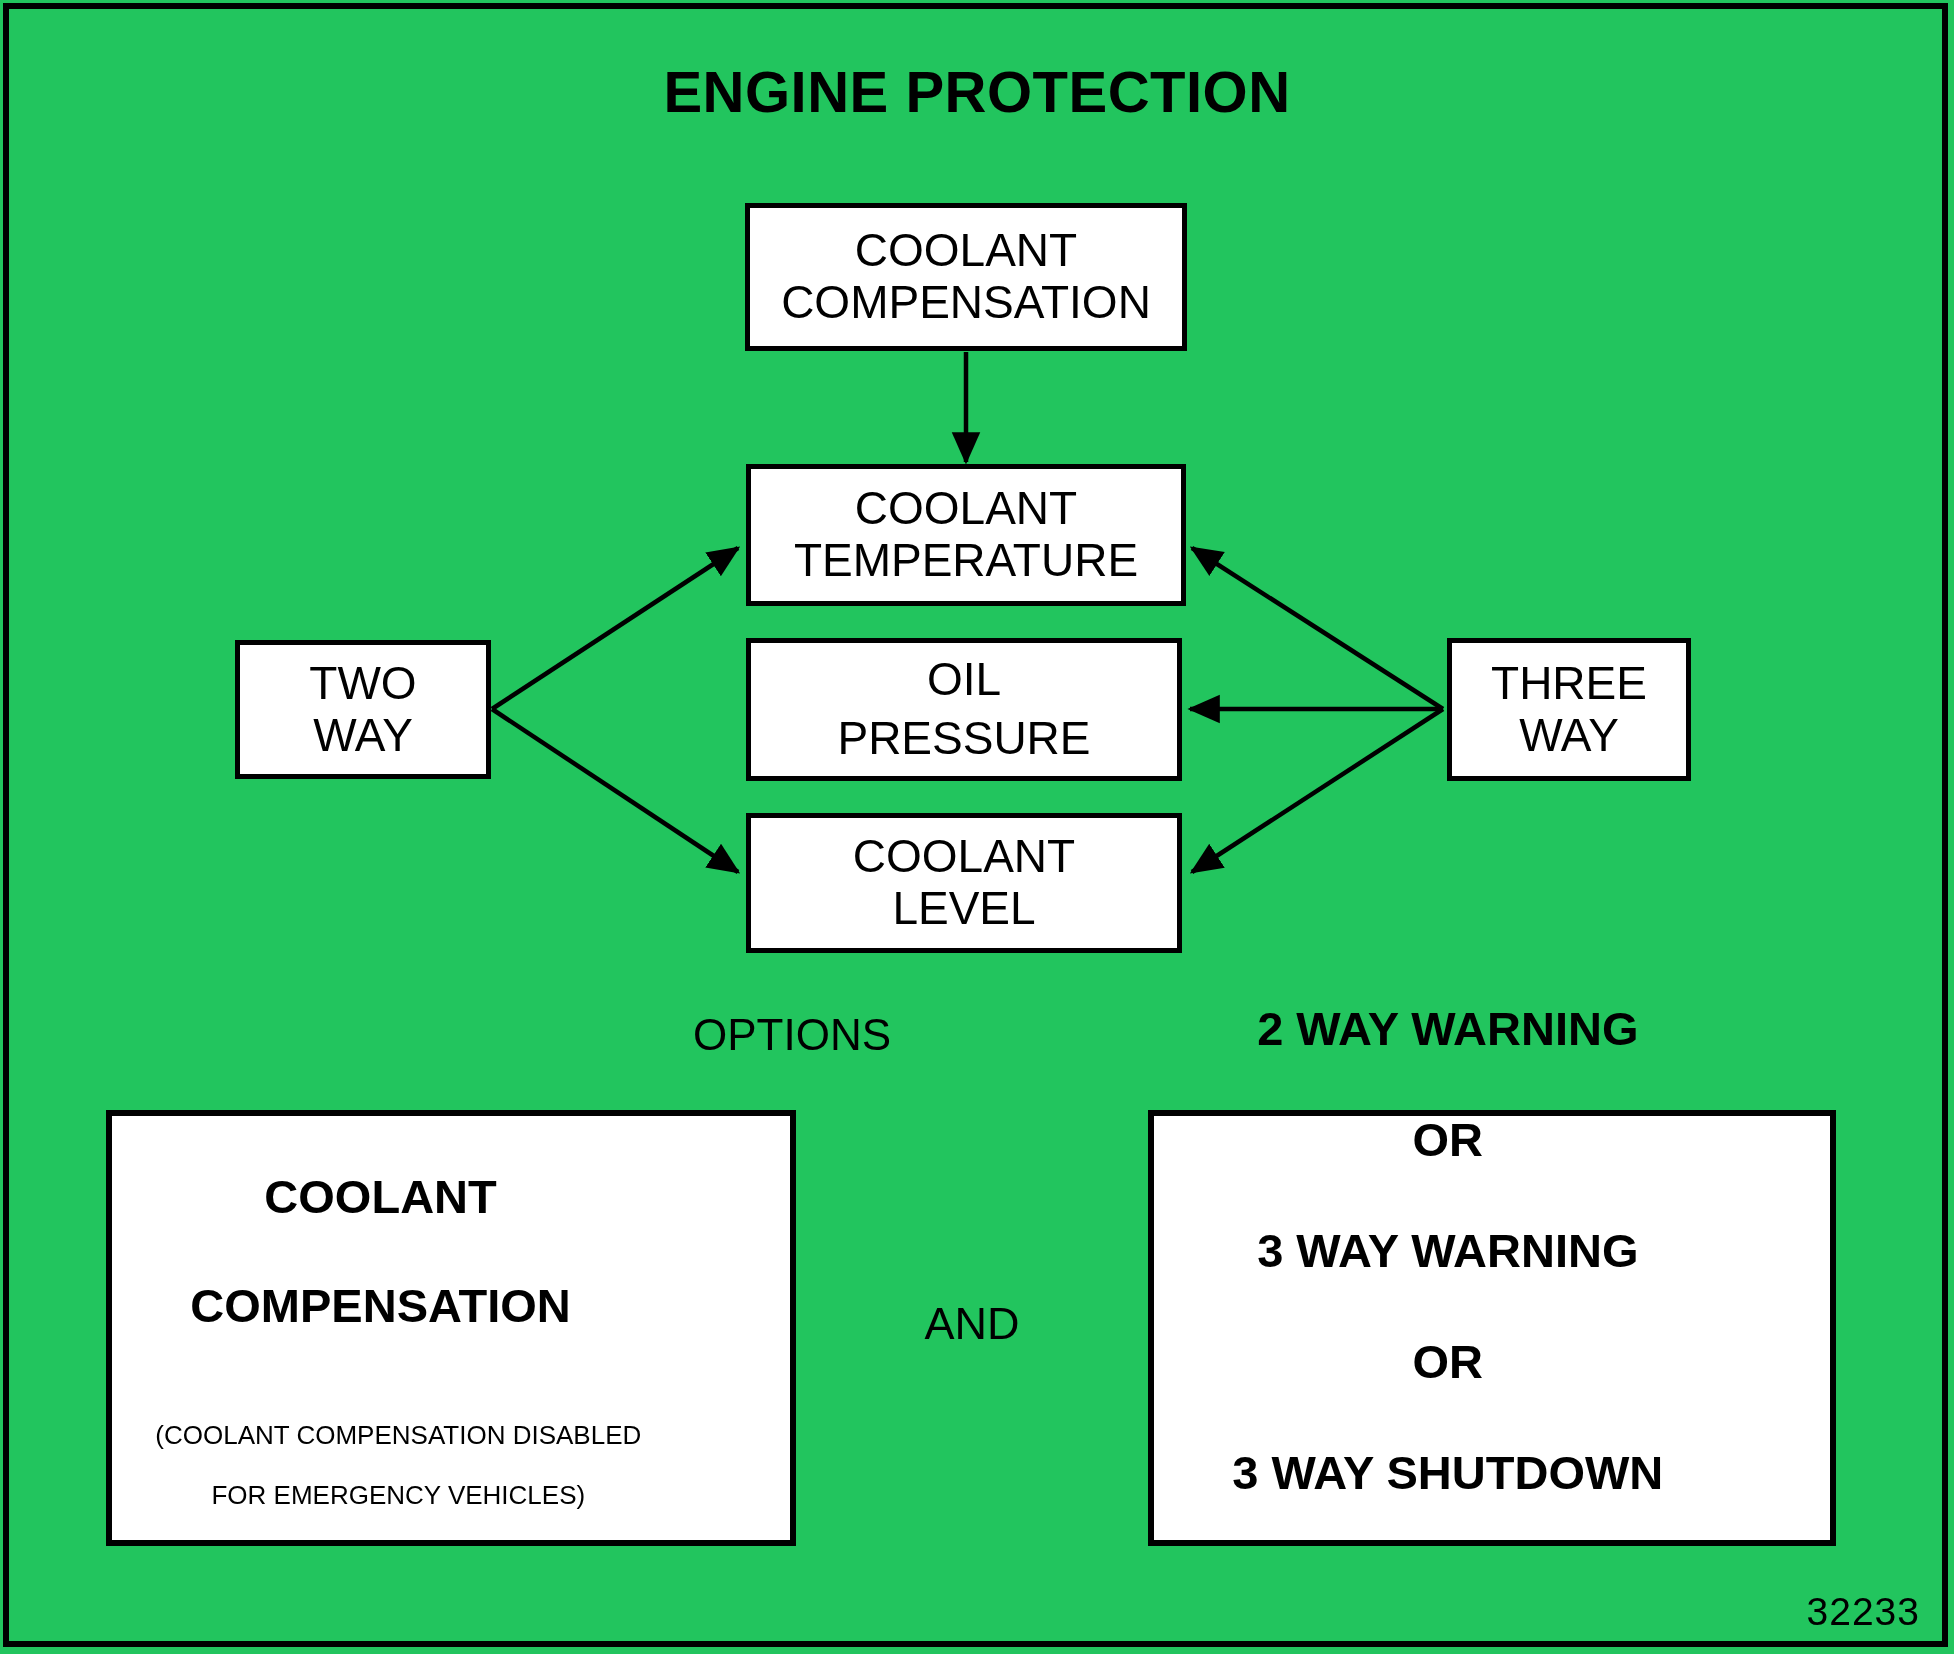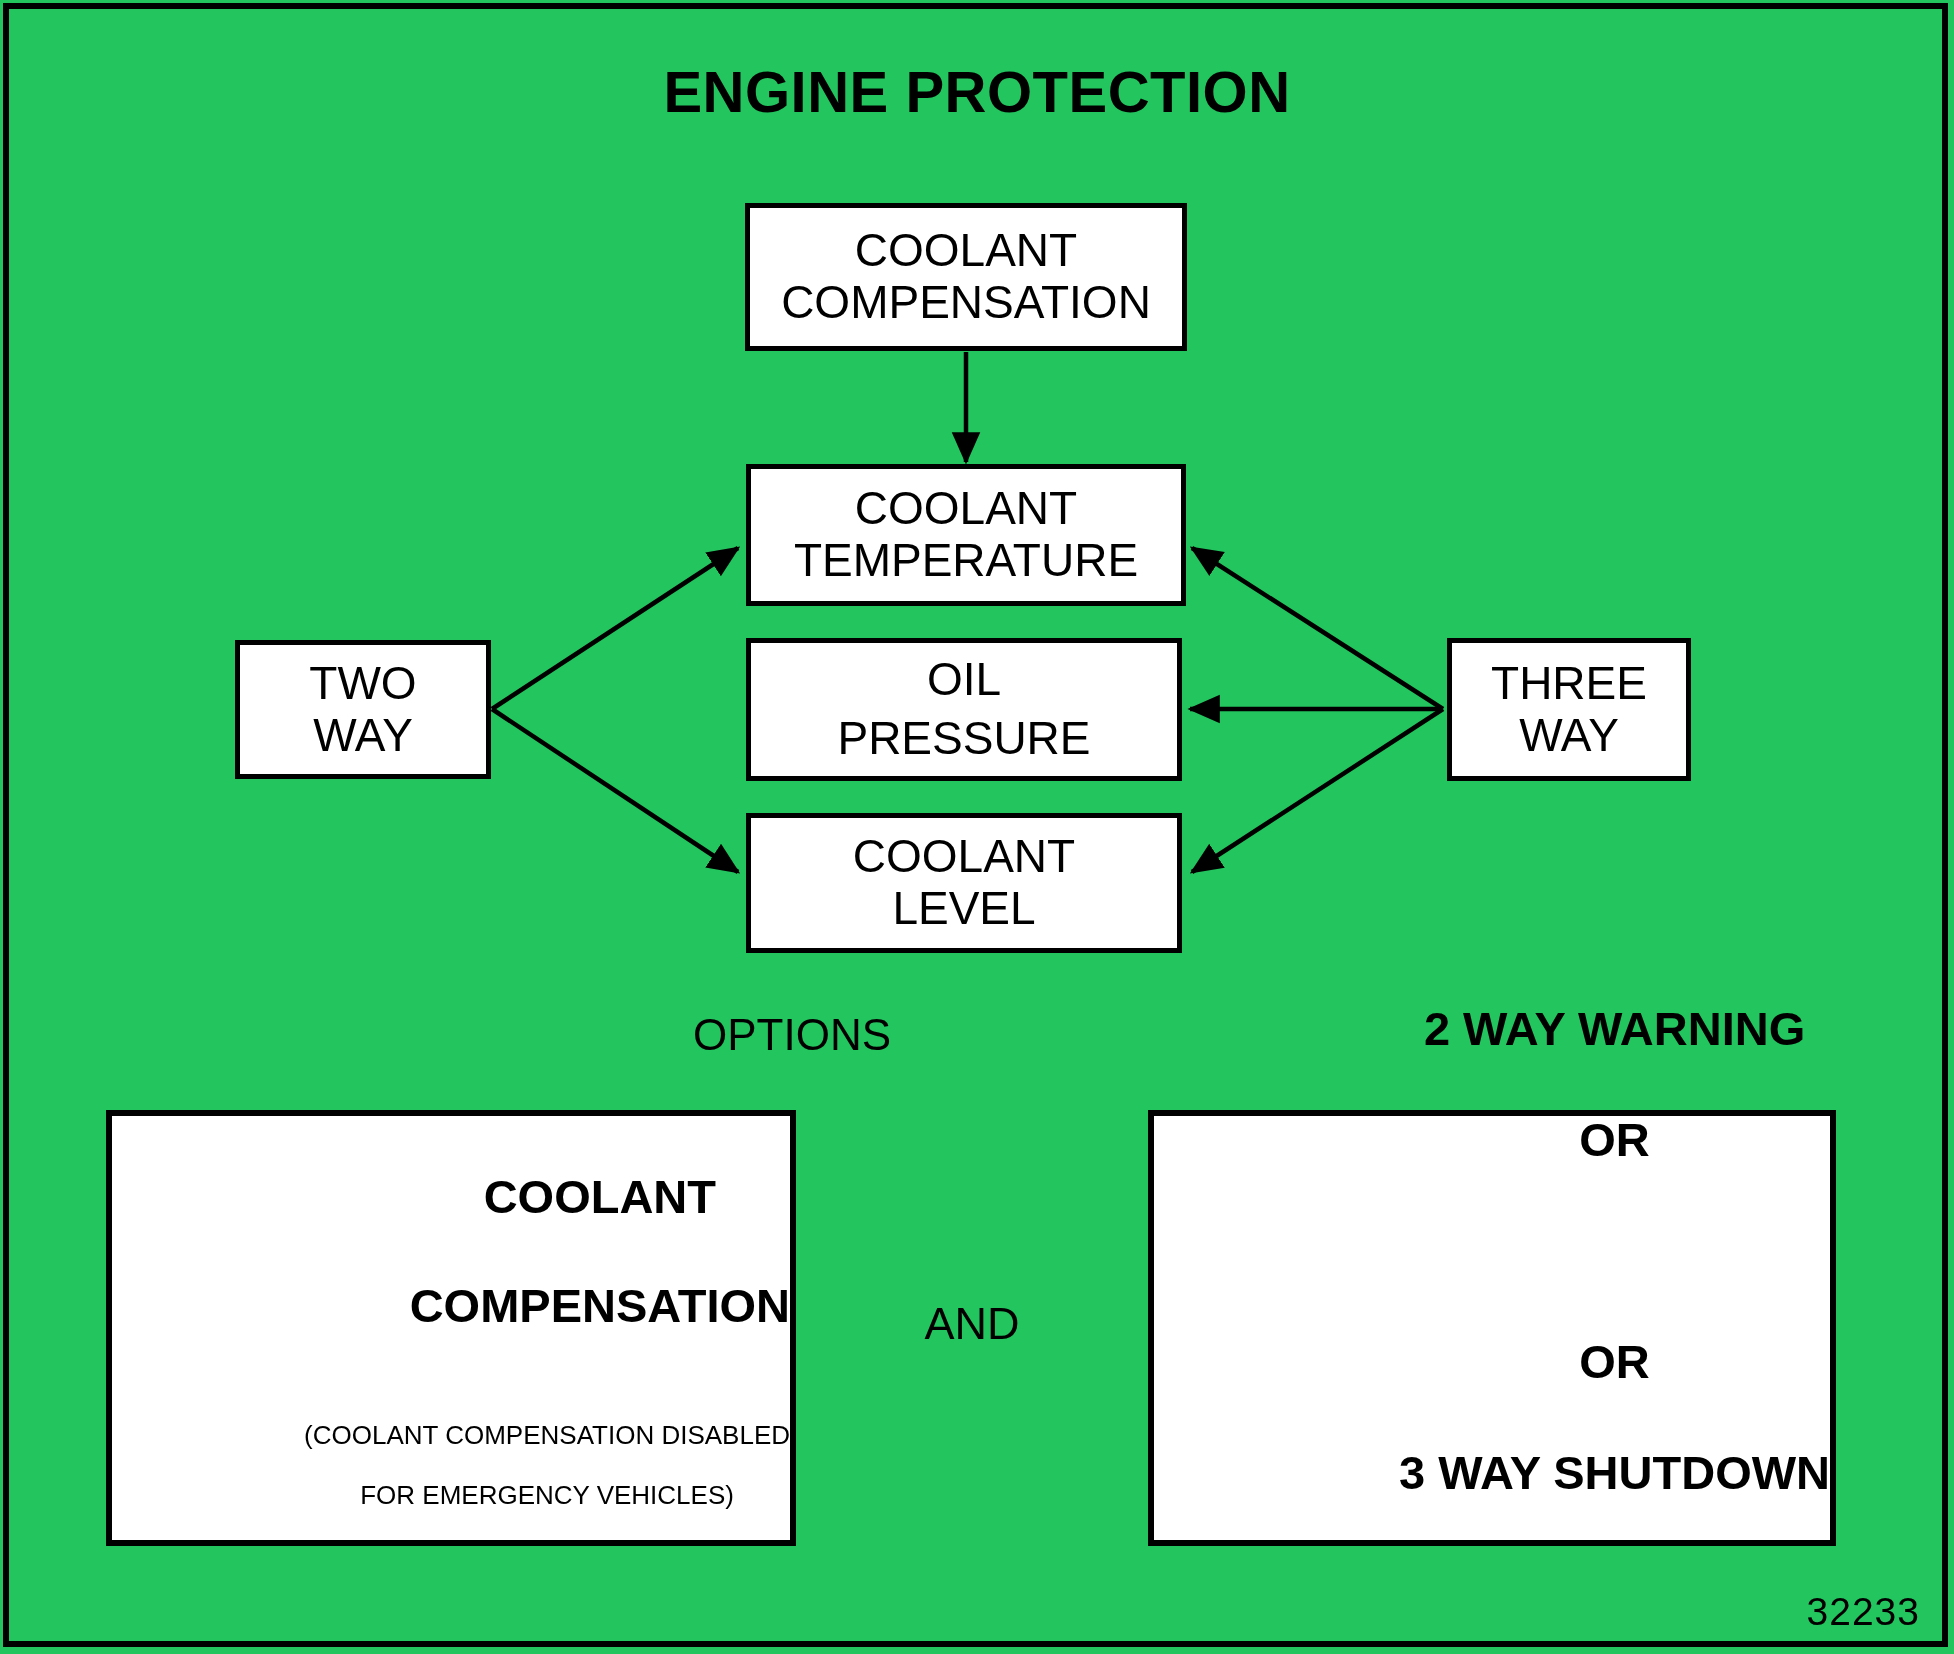--- a/index.html
+++ b/index.html
@@ -76,21 +76,21 @@
     pointer-events: none;
   }
 
   .option-box {
     position: absolute;
     border: 6px solid #000000;
     box-sizing: border-box;
     background: #ffffff;
     display: flex;
     flex-direction: column;
-    align-items: flex-end;
+    align-items: flex-start;
     justify-content: center;
     text-align: center;
   }
   #option-box-left  { left: 106px;  top: 1110px; width: 690px; height: 436px; }
   #option-box-right { left: 1148px; top: 1110px; width: 688px; height: 436px; }
 
   .opt-big {
     font-size: 47px;
     font-weight: bold;
     line-height: 1.16;
@@ -194,21 +194,21 @@
       <span class="line">FOR EMERGENCY VEHICLES)</span>
     </div>
   </div>
 
   <div class="and-label">AND</div>
 
   <div class="option-box" id="option-box-right">
     <div class="opt-big">
       <span class="line">2 WAY WARNING</span><br>
       <span class="line">OR</span><br>
-      <br>
+      <span class="line">3 WAY WARNING</span><br>
       <span class="line">OR</span><br>
       <span class="line">3 WAY SHUTDOWN</span>
     </div>
     <div class="opt-small">
       <br>
       <span class="line">BUSES AND EMERGENCY VEHICLES)</span>
     </div>
   </div>
 
   <div class="figure-number">32233</div>

